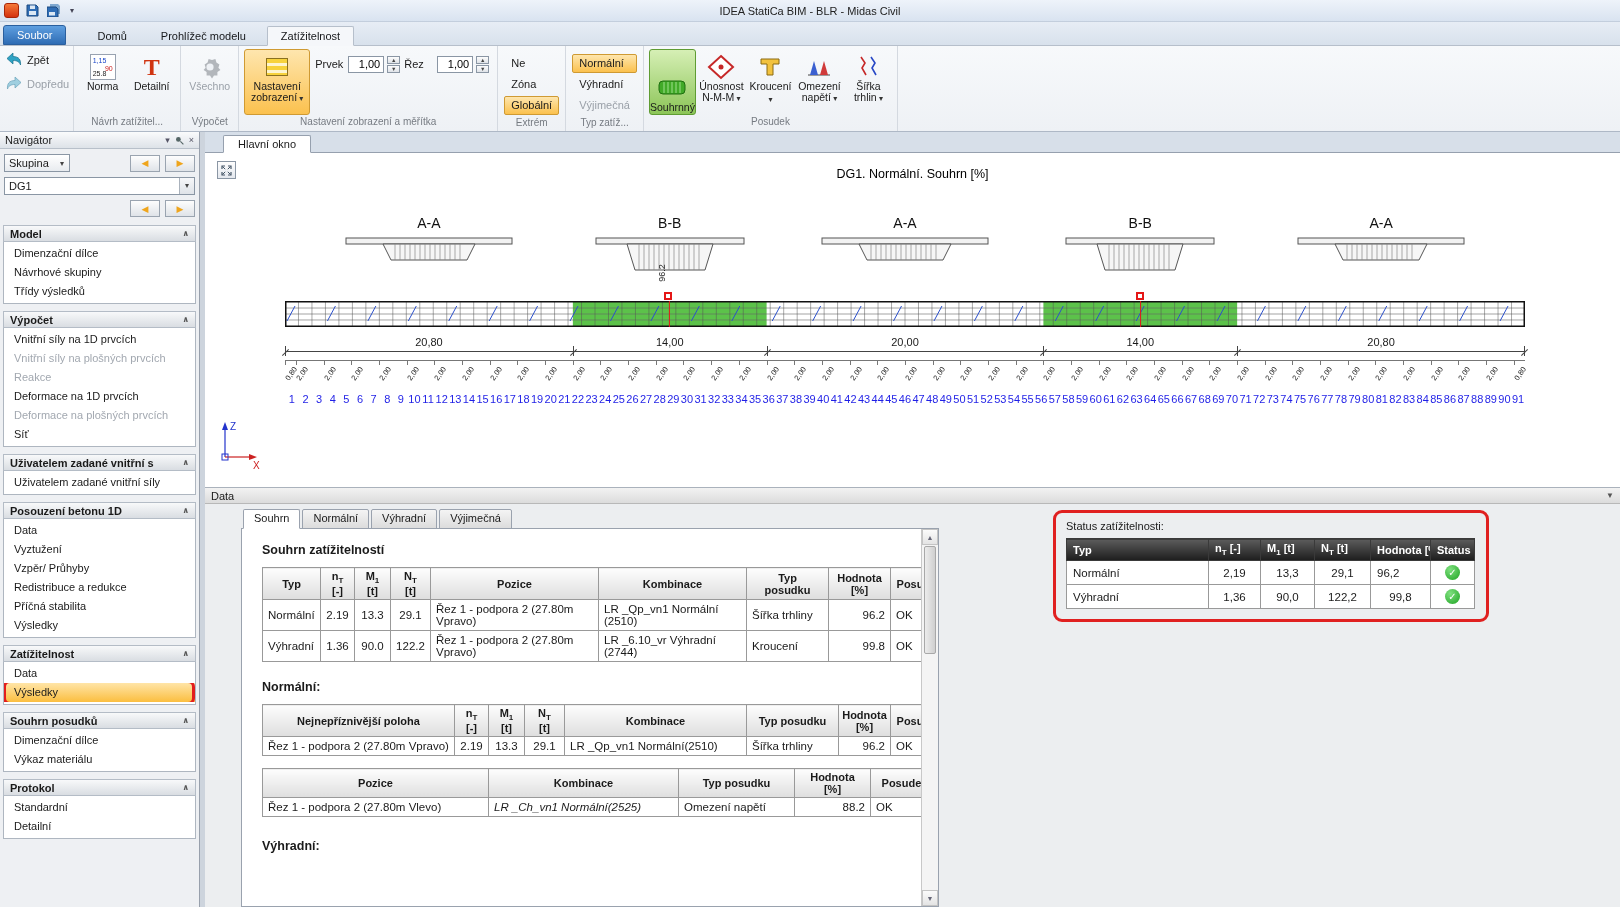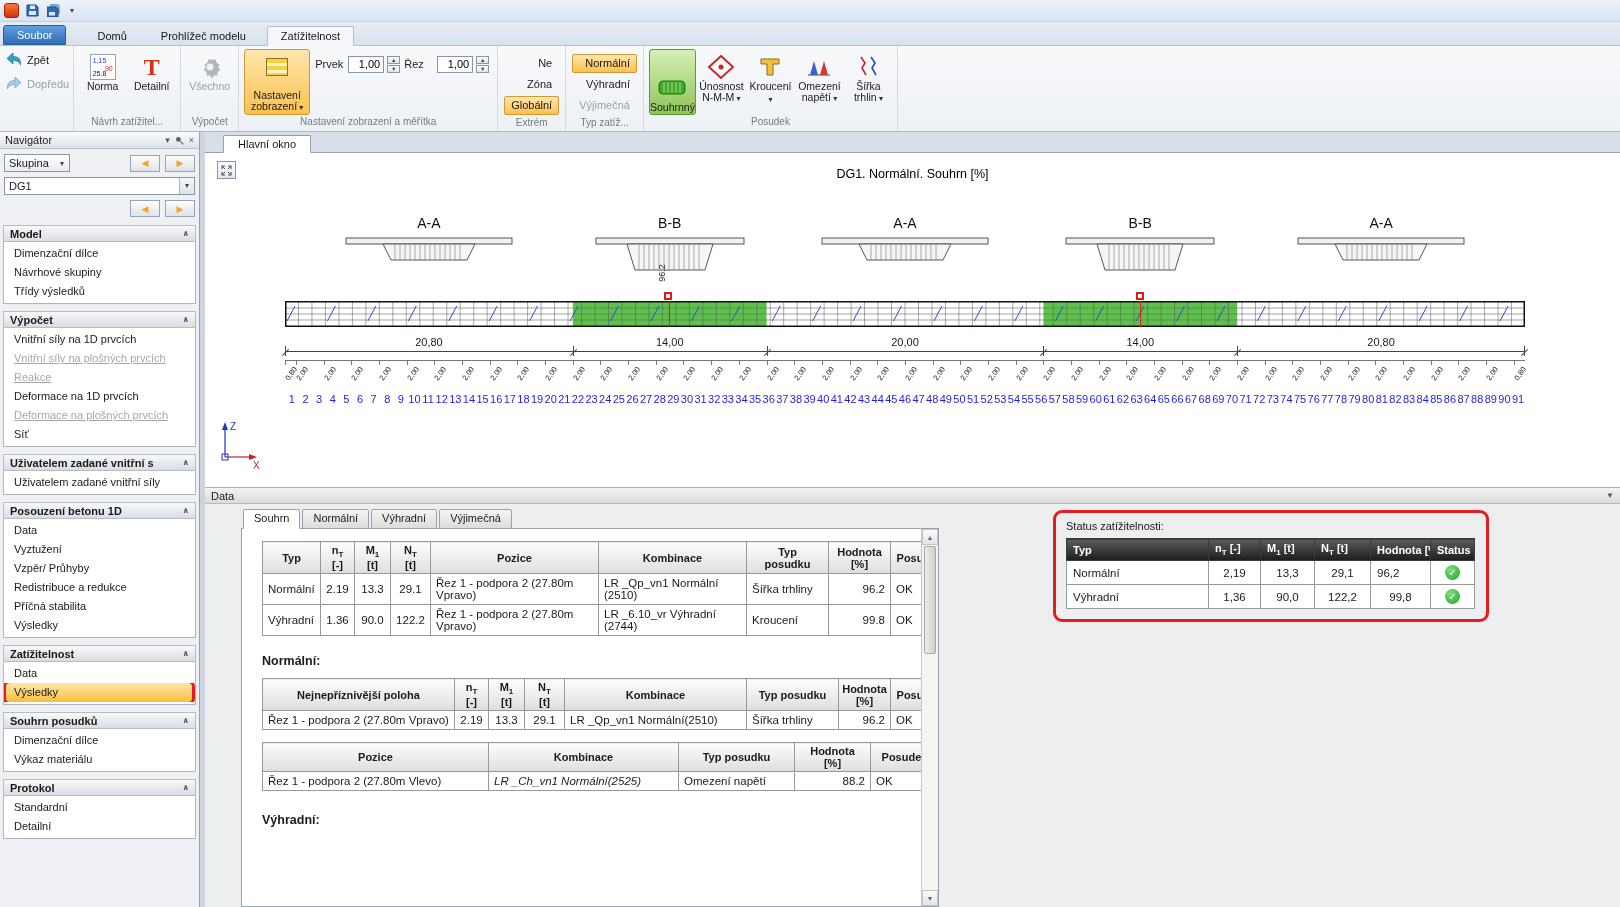--- a/index.html
+++ b/index.html
@@ -27,36 +27,36 @@
   .rgroup-body { flex:1; display:flex; align-items:stretch; padding:3px 4px 0; }
   .rgroup-label { height:16px; font-size:10px; color:#767b82; text-align:center; white-space:nowrap; padding:0 6px; line-height:14px; }
   .nav-col { display:flex; flex-direction:column; gap:8px; padding:6px 4px 0; min-width:66px; }
   .nav-btn { display:flex; align-items:center; gap:5px; }
   .nav-btn.disabled { color:#9aa0a8; }
   .bigbtn { width:47px; display:flex; flex-direction:column; align-items:center; padding:3px 1px 1px; border:1px solid transparent; border-radius:3px; margin:0 1px; cursor:default; }
   .bigbtn .bicon { height:28px; display:flex; align-items:center; justify-content:center; }
   .bigbtn .blabel { font-size:10.5px; line-height:11px; text-align:center; }
   .bigbtn.disabled .blabel { color:#9aa0a8; }
   .bigbtn.green-sel { background:linear-gradient(#d6efb5,#8cc558); border-color:#5f9c33;justify-content:flex-end; }
-  .orange-sel, .bigbtn.orange-sel { background:linear-gradient(#fee6ae,#fbc14e); border:1px solid #cf9a33;justify-content:space-between; }
+  .orange-sel, .bigbtn.orange-sel { background:linear-gradient(#fee6ae,#fbc14e); border:1px solid #cf9a33; }
   .norma-icon { width:26px; height:26px; background:#fff; border:1px solid #98a2b0; position:relative; font-size:7px; line-height:7px; }
   .ni1 { position:absolute; top:2px; left:2px; color:#1a46c8; }
   .ni2 { position:absolute; top:10px; right:2px; color:#c81a1a; }
   .ni3 { position:absolute; bottom:2px; left:2px; color:#222; }
   .t-icon { font-family:"Liberation Serif","DejaVu Serif",serif; font-size:24px; font-weight:bold; color:#d03410; line-height:26px; }
   .disp-icon { width:22px; height:18px; border:1px solid #8a7020; background:repeating-linear-gradient(#f7d23c 0 4px, #fdf4cf 4px 7px); }
   .nastaveni-btn { width:66px; }
   .fields-col { display:flex; flex-direction:row; justify-content:flex-start; gap:4px; padding:6px 4px 0; }
   .field-row { display:flex; align-items:center; gap:3px; height:18px; }
   .f-label { width:30px; }
   .num-input { width:36px; height:17px; border:1px solid #8a96a4; background:#fff; font-size:11px; font-family:inherit; padding:0 3px; text-align:right; }
   .spinner { display:flex; flex-direction:column; width:13px; gap:1px; }
   .spinner .sp { height:8px; border:1px solid #8a96a4; background:linear-gradient(#fdfdfd,#dfe3e8); font-size:5.5px; line-height:6px; text-align:center; color:#444; }
   .opt-col { display:flex; flex-direction:column; padding:4px 2px 0; min-width:54px; }
-  .optbtn { height:19px; line-height:17px; padding:0 6px; margin:1px 0; border:1px solid transparent; border-radius:2px; white-space:nowrap;text-align:right; }
+  .optbtn { height:19px; line-height:17px; padding:0 6px; margin:1px 0; border:1px solid transparent; border-radius:2px; white-space:nowrap; }
   .optbtn.selected { background:linear-gradient(#fee6ae,#fbc14e); border-color:#cf9a33; }
   .optbtn.disabled { color:#9aa0a8; }
   #posudek-buttons { display:flex; align-items:stretch; }
   .dd { font-size:8px; color:#333; }
   #ribbon-filler { flex:1; }
 
   
   #workspace { display:flex; height:775px; }
   #navigator { width:200px; background:#eef0f3; border-right:1px solid #98a0ac; display:flex; flex-direction:column; overflow:hidden; }
   #splitter { width:5px; background:#cdd4dd; }
@@ -73,21 +73,21 @@
   .dropdown.combo { flex:1; background:#fff; }
   .dd-caret { margin-left:auto; width:14px; text-align:center; font-size:8px; color:#444; }
   .dd-btn { margin-left:auto; width:15px; height:16px; text-align:center; font-size:8px; color:#444; background:linear-gradient(#f6f7f9,#dfe3e8); border-left:1px solid #aab2bc; line-height:16px; }
   .nav-arrow { width:30px; height:17px; border:1px solid #9aa4b0; background:linear-gradient(#fdfdfd,#dfe3e8); display:flex; align-items:center; justify-content:center; color:#efa51c; font-size:9px; }
   #nav-sections { flex:1; overflow:hidden; padding-top:2px; }
   .nav-section { margin:2px 3px 7px; }
   .nav-sec-header { height:17px; background:linear-gradient(#f8f9fa,#d9dde2); border:1px solid #b4bcc6; display:flex; align-items:center; font-weight:bold; padding:0 6px; }
   .nav-sec-chevron { margin-left:auto; font-size:8px; color:#555; }
   .nav-items { background:#fff; border:1px solid #aeb6c0; border-top:none; padding:2px 0; }
   .nav-item { height:19px; line-height:19px; padding-left:10px; position:relative; white-space:nowrap; overflow:hidden; }
-  .nav-item.disabled { color:#a2a8b0;text-decoration:underline; }
+  .nav-item.disabled { color:#a2a8b0; }
   .nav-item.selected { background:linear-gradient(#ffe5a8,#fbbe3f); }
   .red-ring { position:absolute; left:-1px; right:0px; top:-3px; bottom:-3px; border:3px solid #e21d1d; border-radius:7px; pointer-events:none; z-index:5; }
 
   
   #doc-tabbar { height:21px; background:#d7dfe9; display:flex; align-items:flex-end; padding-left:18px; border-bottom:1px solid #96a0ae; }
   .doc-tab { background:#fff; border:1px solid #96a0ae; border-bottom:1px solid #fff; padding:2px 14px; border-radius:2px 2px 0 0; margin-bottom:-1px; }
   #canvas { height:334px; position:relative; background:#fff; overflow:hidden; }
   #fit-btn { position:absolute; left:12px; top:8px; width:19px; height:18px; border:1px solid #8a96a4; background:linear-gradient(#fdfdfd,#e4e8ee); display:flex; align-items:center; justify-content:center; }
   #canvas-title { position:absolute; top:14px; left:0; width:100%; text-align:center; font-size:12.5px; color:#000; }
   #sections-row { position:absolute; left:80px; top:62px; width:1240px; display:flex; }
@@ -158,20 +158,21 @@
       </span>
       <span class="tb-btn">
         <svg width="13" height="13" viewBox="0 0 13 13">
             <path d="M3 0 H11 L13 2 V10 H3 Z" fill="#7fa8d0"></path>
             <path d="M0 3 H9 L11 5 V13 H0 Z" fill="#2f6db5" stroke="#1d4a80"></path>
             <rect x="2" y="8" width="6" height="3.5" fill="#dce8f4"></rect>
           </svg>
       </span>
       <span class="tb-btn caret">▾</span>
     </div>
+    <div id="window-title">IDEA StatiCa BIM - BLR - Midas Civil</div>
   </div>
 
   <div id="tabrow">
     <div class="file-tab">Soubor</div>
     <div class="rtab">Domů</div>
     <div class="rtab">Prohlížeč modelu</div>
     <div class="rtab active">Zatížitelnost</div>
   </div>
 
   <div id="ribbon">
@@ -915,20 +916,21 @@
         <div id="data-body">
           <div id="data-left">
             <div id="data-tabs">
                 <div class="dtab active">Souhrn</div>
                 <div class="dtab">Normální</div>
                 <div class="dtab">Výhradní</div>
                 <div class="dtab">Výjimečná</div>
               </div>
             <div id="data-pane">
               <div id="data-scroll">
+                <div class="pane-heading">Souhrn zatížitelností</div>
                 <div id="summary-table">
                     <table class="dtable" style="width: 686px;">
                       <colgroup>
                         <col style="width: 58px;">
                         <col style="width: 34px;">
                         <col style="width: 36px;">
                         <col style="width: 40px;">
                         <col style="width: 168px;">
                         <col style="width: 148px;">
                         <col style="width: 82px;">

